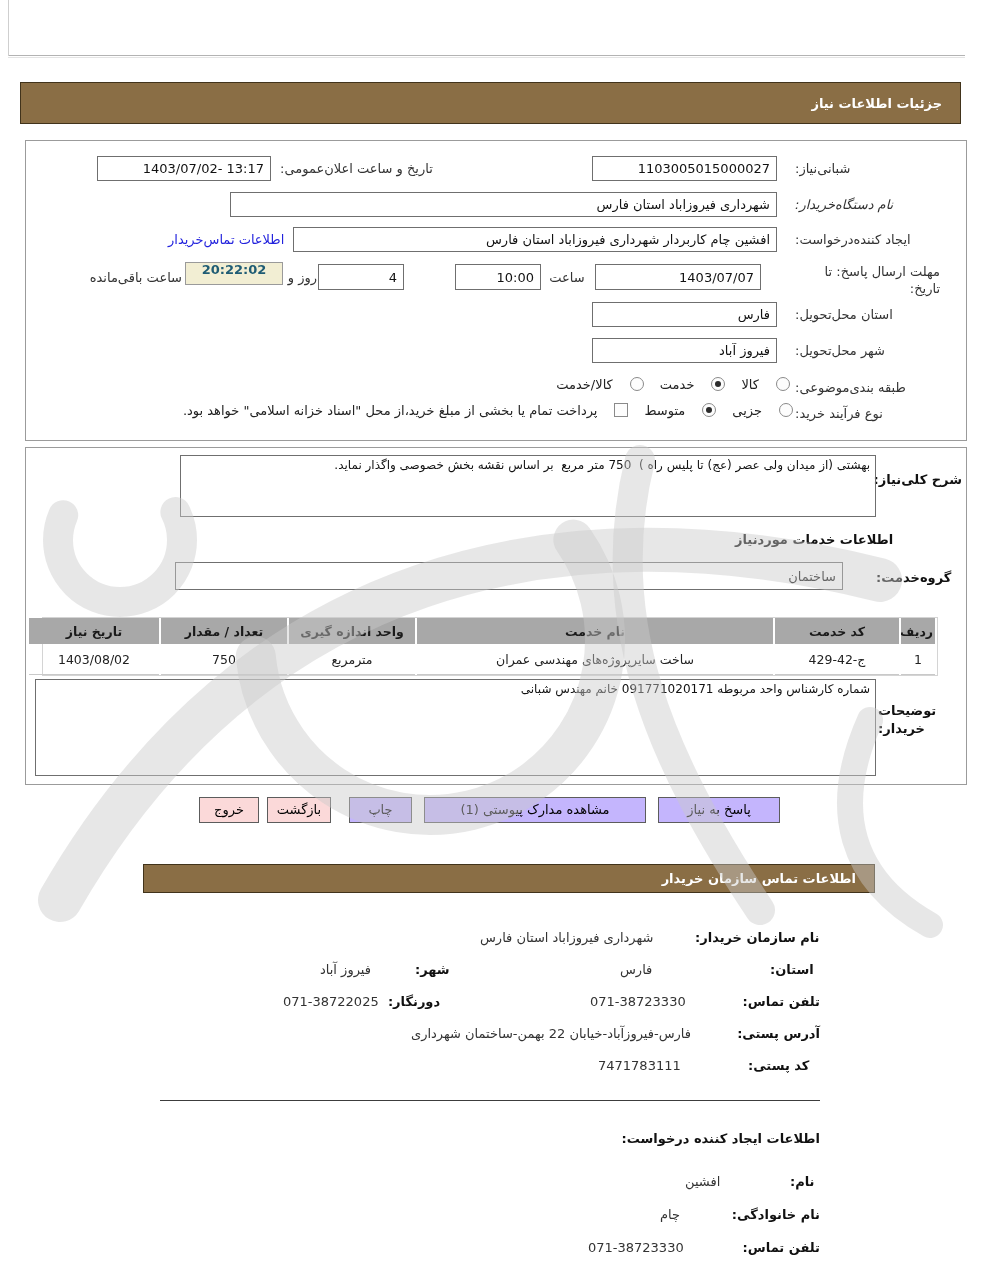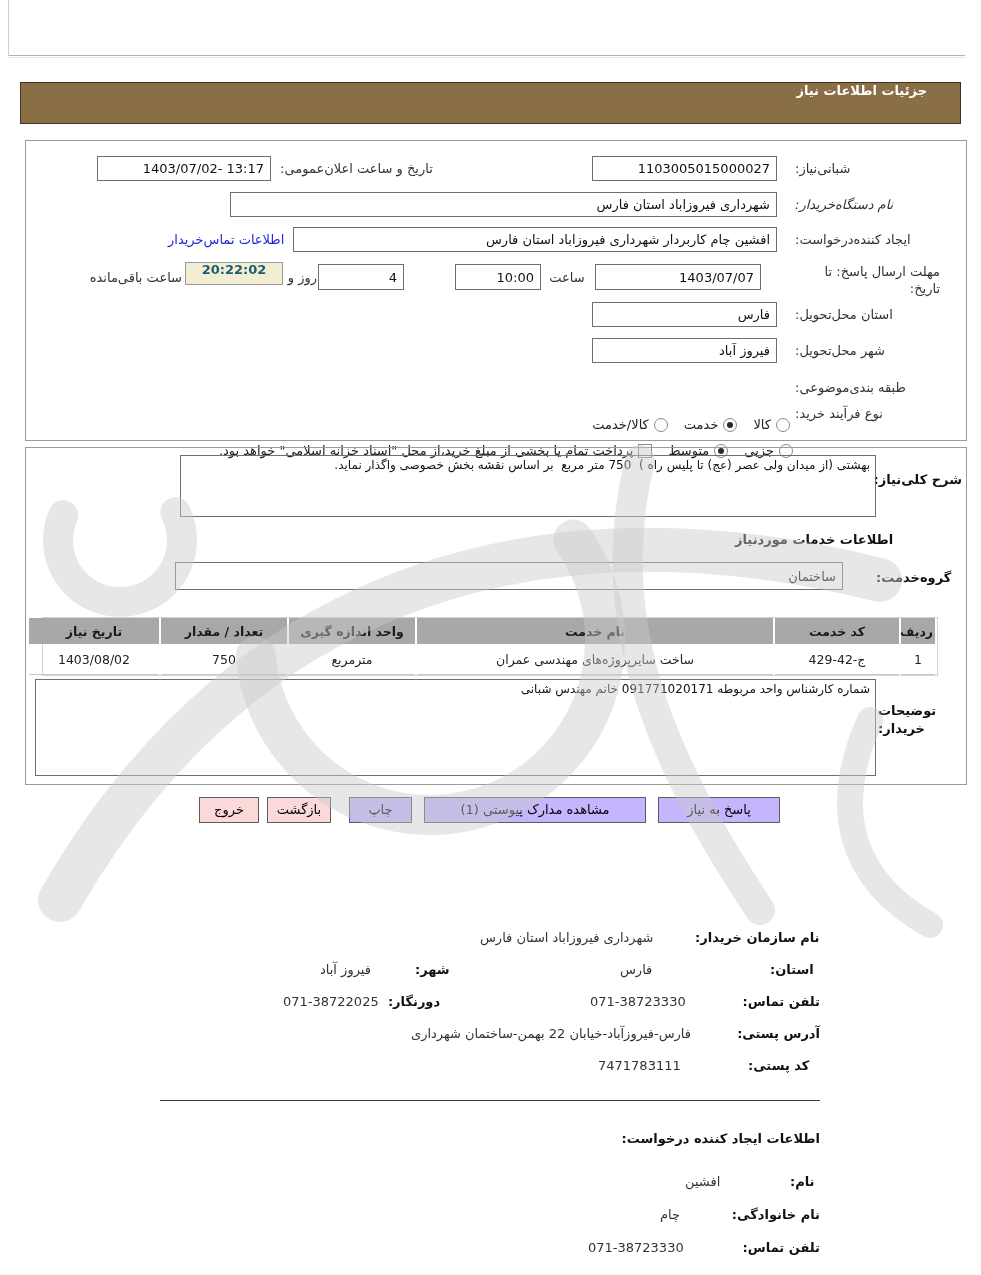--- a/index.html
+++ b/index.html
@@ -2,36 +2,36 @@
 <html lang="fa"><head>
 <meta charset="utf-8">
 <style>
   html,body{margin:0;padding:0;background:#fff;}
   #page{position:relative;width:981px;height:1275px;background:#fff;overflow:hidden;
         font-family:"DejaVu Sans","Liberation Sans",sans-serif;font-size:13px;color:#222;direction:rtl;}
   .abs{position:absolute;box-sizing:border-box;}
   .lbl{color:#333;white-space:nowrap;}
   .bold{font-weight:bold;color:#111;}
   .bar{background:#8a6e45;border:1px solid #41331b;color:#fff;font-weight:bold;
-       display:flex;padding:0 33px;}
+       display:flex;align-items:center;padding:0 18px;}
   .fs{border:1px solid #9b9b9b;background:transparent;}
   .tb{border:1px solid #6f6f6f;background:#fff;font-family:inherit;font-size:13px;
       padding:2px 6px;box-sizing:border-box;color:#111;}
   .tb.ltr{direction:ltr;text-align:right;}
   .ta{border:1px solid #6f6f6f;background:transparent;font-family:inherit;font-size:12px;
       padding:2px 5px;box-sizing:border-box;color:#111;resize:none;overflow:hidden;}
   .link{color:#2222dd;cursor:pointer;white-space:nowrap;}
   .radio{display:inline-block;width:12px;height:12px;border:1px solid #8a8a8a;border-radius:50%;
          background:#fdfdfd;vertical-align:middle;position:relative;flex:none;}
   .radio.checked::after{content:"";position:absolute;left:3px;top:3px;width:6px;height:6px;
          border-radius:50%;background:#2b2b2b;}
   .chk{display:inline-block;width:12px;height:12px;border:1px solid #8a8a8a;background:#fdfdfd;
        vertical-align:middle;flex:none;}
   .optrow{display:flex;align-items:center;gap:16px;}
-  .opt{display:flex;align-items:flex-end;gap:5px;white-space:nowrap;margin-top:40px;}
+  .opt{display:flex;align-items:flex-start;gap:17px;white-space:nowrap;}
   .cdown{background:#f2eed3;border:1px solid #9a9a9a;color:#1f5c74;font-weight:bold;
          direction:ltr;text-align:center;line-height:11px;padding-top:1px;overflow:hidden;font-size:13px;}
   table.svc{border-collapse:separate;border-spacing:2px 0;width:896px;table-layout:fixed;
             font-size:12.5px;background:transparent;}
   table.svc th{background:#a8a8a8;color:#1a1a1a;font-weight:bold;height:26px;padding:0 2px;
             white-space:nowrap;overflow:hidden;}
   table.svc td{background:transparent;height:28px;text-align:center;border-bottom:1px solid #c9c9c9;
             white-space:nowrap;overflow:hidden;}
   .btn{position:absolute;height:26px;border:1px solid #5c5c5c;font-family:inherit;font-size:13px;
        text-align:center;line-height:24px;box-sizing:border-box;cursor:pointer;padding:0 6px;}
@@ -158,20 +158,23 @@
 
   <div class="abs lbl bold z" style="left:878px;top:702px;width:84px;white-space:normal;line-height:18px;text-align:left;">توضیحات خریدار:</div>
   <textarea class="abs ta z" readonly="" style="left: 35px; top: 679px; width: 841px; height: 97px;">شماره کارشناس واحد مربوطه 091771020171 خانم مهندس شبانی</textarea>
 
   <button class="btn green z" style="left:658px;top:797px;width:122px;">پاسخ به نیاز</button>
   <button class="btn green z" style="left:424px;top:797px;width:222px;">مشاهده مدارک پیوستی (1)</button>
   <button class="btn green z" style="left:349px;top:797px;width:63px;">چاپ</button>
   <button class="btn pink z" style="left:267px;top:797px;width:64px;">بازگشت</button>
   <button class="btn pink z" style="left:199px;top:797px;width:60px;">خروج</button>
 
+  <div class="abs bar z" style="left:143px;top:864px;width:732px;height:29px;">
+    <span>اطلاعات تماس سازمان خریدار</span>
+  </div>
 
   <div class="abs lbl bold z" style="left:695px;top:930px;width:125px;text-align:left;">نام سازمان خریدار:</div>
   <div class="abs lbl z" style="left:480px;top:930px;width:210px;text-align:left;">شهرداری فیروزاباد استان فارس</div>
 
   <div class="abs lbl bold z" style="left:770px;top:962px;width:50px;text-align:left;">استان:</div>
   <div class="abs lbl z" style="left:620px;top:962px;width:50px;text-align:left;">فارس</div>
   <div class="abs lbl bold z" style="left:415px;top:962px;width:40px;text-align:left;">شهر:</div>
   <div class="abs lbl z" style="left:320px;top:962px;width:90px;text-align:left;">فیروز آباد</div>
 
   <div class="abs lbl bold z" style="left:745px;top:994px;width:75px;text-align:left;">تلفن تماس:</div>

